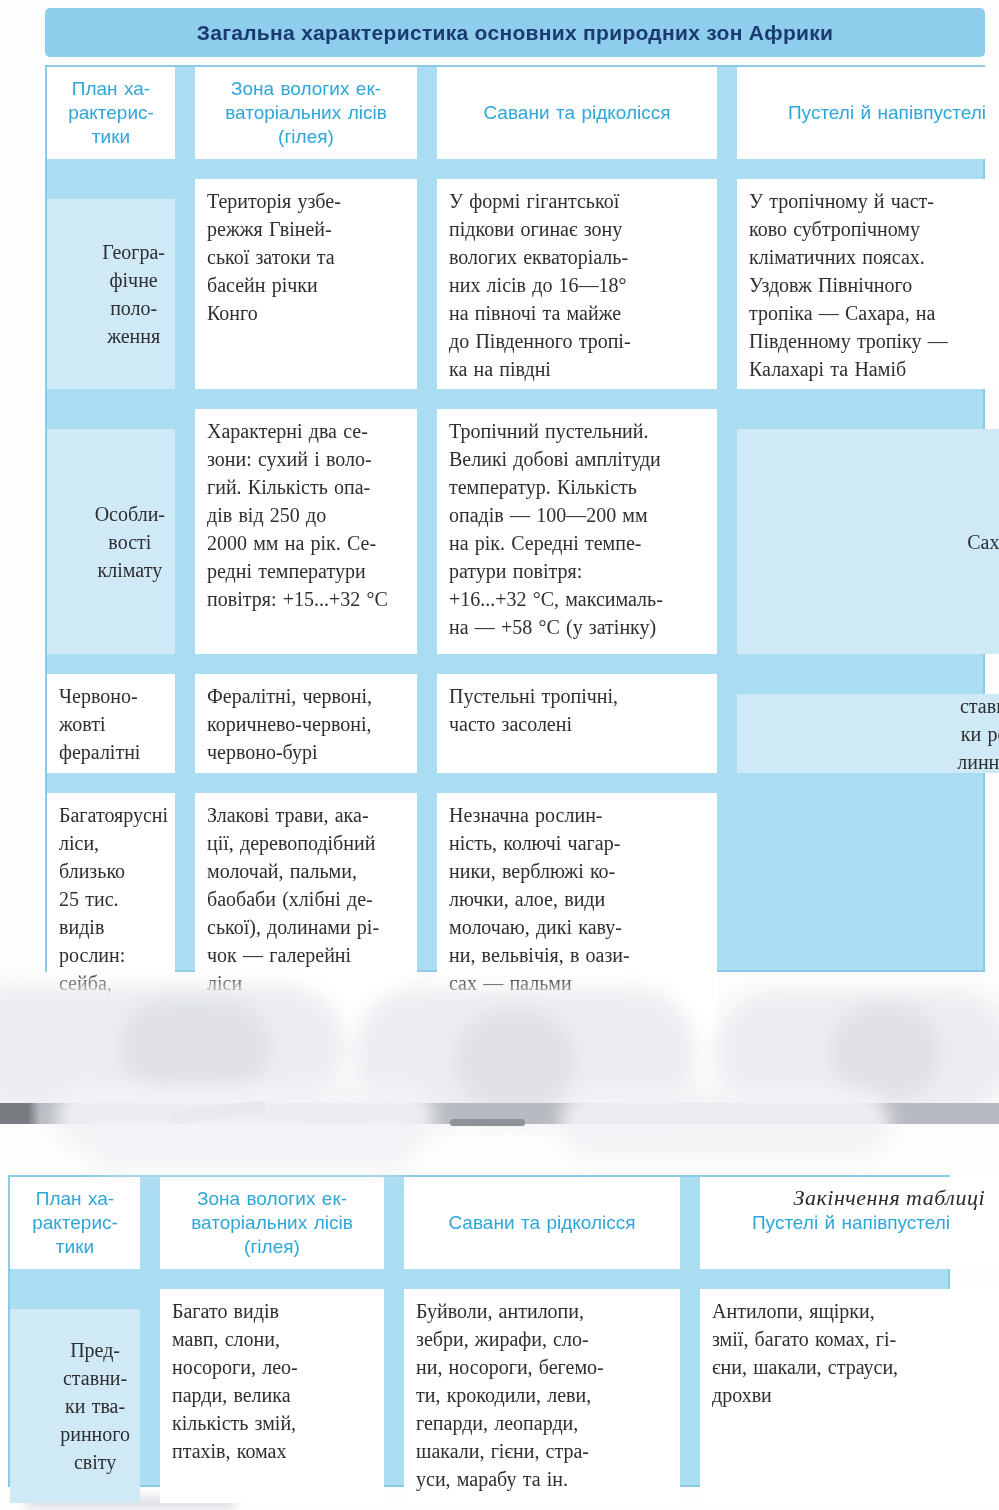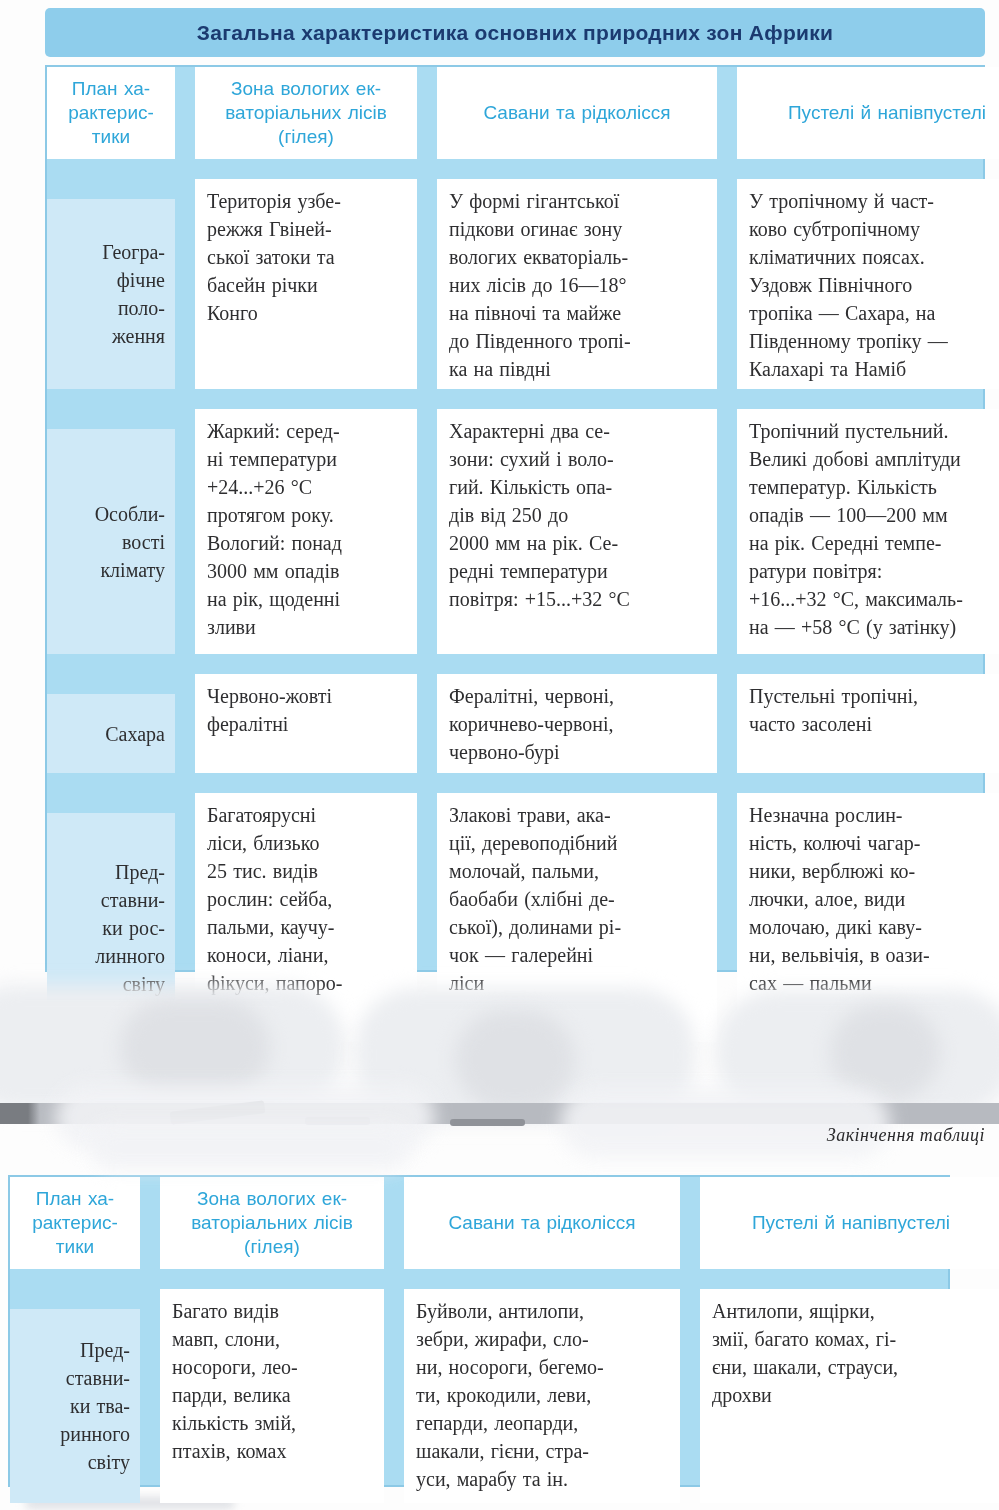--- a/index.html
+++ b/index.html
@@ -26,31 +26,31 @@
         grid-template-rows:92px 210px 245px 99px 249px;}
   .tbl2{left:8px;top:1175px;width:942px;height:312px;
         grid-template-columns:130px 224px 276px 302px;
         grid-template-rows:92px 214px;}
   .cell{background:#fff;white-space:pre-line;font-size:20px;line-height:28px;
         padding:8px 8px 9px 12px;word-spacing:.06em;overflow:hidden;}
   .cell.head{display:flex;align-items:center;justify-content:center;text-align:center;
              font-family:"Liberation Sans","DejaVu Sans",sans-serif;font-size:19px;line-height:24px;
              color:var(--header-text);padding:4px;}
   .cell.rowhead{background:var(--row-header-bg);display:flex;align-items:center;
-                justify-content:flex-end;text-align:right;padding:4px 10px 4px 17px;margin-top:20px;}
+                justify-content:flex-end;text-align:center;padding:4px 10px 4px 17px;margin-top:20px;}
 
   
   .blob{position:absolute;background:var(--smudge);border-radius:60px;filter:blur(9px);}
   .blob.dark{background:#dfe1e5;}
   .blob.cover{background:#f2f3f6;opacity:.9;z-index:3;}
   .stripe{position:absolute;left:0;top:1103px;width:999px;height:21px;z-index:2;
           background:linear-gradient(90deg,var(--stripe-dark) 0 28px,var(--stripe-gray) 40px 100%);}
   .stripe-mark{position:absolute;background:#8f9298;z-index:2;border-radius:3px;}
 
-  .continuation{position:absolute;top:1125px;right:14px;font-style:italic;font-size:18px;
+  .continuation{position:absolute;top:1185px;right:14px;font-style:italic;font-size:22px;
                 letter-spacing:.5px;color:#2a2a2c;z-index:4;}
 </style>
 </head>
 <body>
 
 <div class="page">
 
   <div class="title-bar">
     <span>Загальна характеристика основних природних зон Африки</span>
   </div>
@@ -85,28 +85,20 @@
 ково субтропічному
 кліматичних поясах.
 Уздовж Північного
 тропіка — Сахара, на
 Південному тропіку —
 Калахарі та Наміб</div>
 
     <div class="cell rowhead">Особли-
 вості
 клімату</div>
-    <div class="cell">Жаркий: серед-
-ні температури
-+24...+26 °С
-протягом року.
-Вологий: понад
-3000 мм опадів
-на рік, щоденні
-зливи</div>
     <div class="cell">Характерні два се-
 зони: сухий і воло-
 гий. Кількість опа-
 дів від 250 до
 2000 мм на рік. Се-
 редні температури
 повітря: +15...+32 °С</div>
     <div class="cell">Тропічний пустельний.
 Великі добові амплітуди
 температур. Кількість

